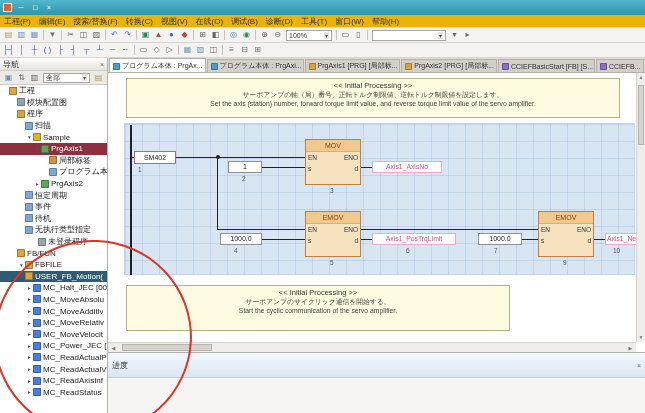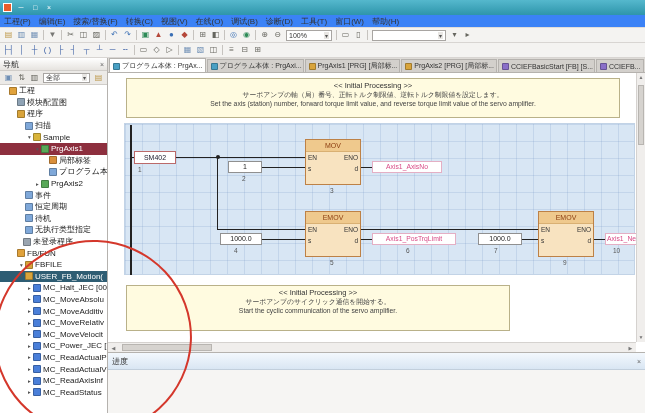--- a/index.html
+++ b/index.html
@@ -9,21 +9,21 @@
 
   
   .titlebar { height:15px; display:flex; align-items:center; gap:3px; padding:0 3px;
     background:linear-gradient(#55b8cd,#2e95ab); color:#fff; font-size:8px; }
   .app-icon { width:9px; height:9px; background:#e85c2a; border:1px solid #fff; }
   .title-text { flex:1; overflow:hidden; white-space:nowrap; text-overflow:ellipsis; }
   .winbtns { display:flex; gap:2px; }
   .winbtns span { width:12px; text-align:center; font-size:7px; cursor:default; }
 
   
-  .menubar { height:13px; display:flex; align-items:center; background:#3b82f6;
+  .menubar { height:13px; display:flex; align-items:center; background:#eab308;
     border-bottom:1px solid #e0ddda; font-size:8px; color:#333; }
   .menu-item { padding:0 4px; cursor:default; }
 
   
   .toolbar { height:15px; display:flex; align-items:center; background:#f4f3f1;
     border-bottom:1px solid #d8d5d2; padding:0 2px; font-size:8px; }
   .tb-group { display:flex; align-items:center; }
   .tb-icon { width:13px; height:12px; line-height:12px; text-align:center; font-size:8px; cursor:default; }
   .tb-sep { width:1px; height:10px; background:#c6c3bf; margin:0 2px; }
   .tb-combo { height:11px; border:1px solid #a8a5a2; background:#fff; display:flex; align-items:center;
@@ -93,21 +93,21 @@
   .step-num { position:absolute; font-size:6.5px; color:#555; }
 
   .hscroll { position:absolute; left:0; right:9px; bottom:0; height:10px; background:#f0eeec; border-top:1px solid #d5d2cf; }
   .hthumb { position:absolute; left:14px; top:1px; width:90px; height:7px; background:#d6d3cf; border:1px solid #b8b5b1; }
   .hs-btn { position:absolute; top:1px; width:11px; height:8px; font-size:5px; color:#777; text-align:center; line-height:8px; }
   .vscroll { position:absolute; right:0; top:0; bottom:10px; width:9px; background:#f0eeec; border-left:1px solid #d5d2cf; }
   .vthumb { position:absolute; top:12px; left:1px; width:6px; height:60px; background:#d6d3cf; border:1px solid #b8b5b1; }
   .vs-btn { position:absolute; left:0; width:8px; height:9px; font-size:5px; color:#777; text-align:center; line-height:9px; }
 
   .bottom { height:60px; display:flex; flex-direction:column; background:#f2f1ef; }
-  .bottom-title { height:17px; background:linear-gradient(#f3f8fd,#d9e6f3); border-bottom:1px solid #c2cfdc;
+  .bottom-title { height:25px; background:linear-gradient(#f3f8fd,#d9e6f3); border-bottom:1px solid #c2cfdc;
     font-size:8px; display:flex; align-items:center; padding:0 4px; color:#333; }
   .bottom-body { flex:1; background:#f6f5f3; }
 
   .red-ellipse { position:absolute; left:-6px; top:240px; width:198px; height:195px;
     border:2.5px solid #d4372b; border-radius:50%; transform:rotate(-9deg); z-index:40; pointer-events:none; }
 </style>
 </head>
 <body>
 
 <div class="app">
@@ -292,42 +292,42 @@
 
           <div class="tree-row" style="padding-left: 34px;">
             <span class="expander">▸</span>
             <span class="ticon" style="background: rgb(88, 168, 88);"></span>
             <span class="tlabel">PrgAxis2</span>
           </div>
 
           <div class="tree-row" style="padding-left: 18px;">
             <span class="expander"></span>
             <span class="ticon" style="background: rgb(127, 168, 217);"></span>
+            <span class="tlabel">恒定周期</span>
+          </div>
+
+          <div class="tree-row" style="padding-left: 18px;">
+            <span class="expander"></span>
+            <span class="ticon" style="background: rgb(127, 168, 217);"></span>
             <span class="tlabel">事件</span>
-          </div>
-
-          <div class="tree-row" style="padding-left: 18px;">
-            <span class="expander"></span>
-            <span class="ticon" style="background: rgb(127, 168, 217);"></span>
-            <span class="tlabel">恒定周期</span>
           </div>
 
           <div class="tree-row" style="padding-left: 18px;">
             <span class="expander"></span>
             <span class="ticon" style="background: rgb(127, 168, 217);"></span>
             <span class="tlabel">待机</span>
           </div>
 
           <div class="tree-row" style="padding-left: 18px;">
             <span class="expander"></span>
             <span class="ticon" style="background: rgb(127, 168, 217);"></span>
             <span class="tlabel">无执行类型指定</span>
           </div>
 
-          <div class="tree-row" style="padding-left: 16px;">
+          <div class="tree-row" style="padding-left: 31px;">
             <span class="expander"></span>
             <span class="ticon" style="background: rgb(154, 165, 176);"></span>
             <span class="tlabel">未登录程序</span>
           </div>
 
           <div class="tree-row" style="padding-left: 10px;">
             <span class="expander"></span>
             <span class="ticon" style="background: rgb(224, 162, 60);"></span>
             <span class="tlabel">FB/FUN</span>
           </div>

